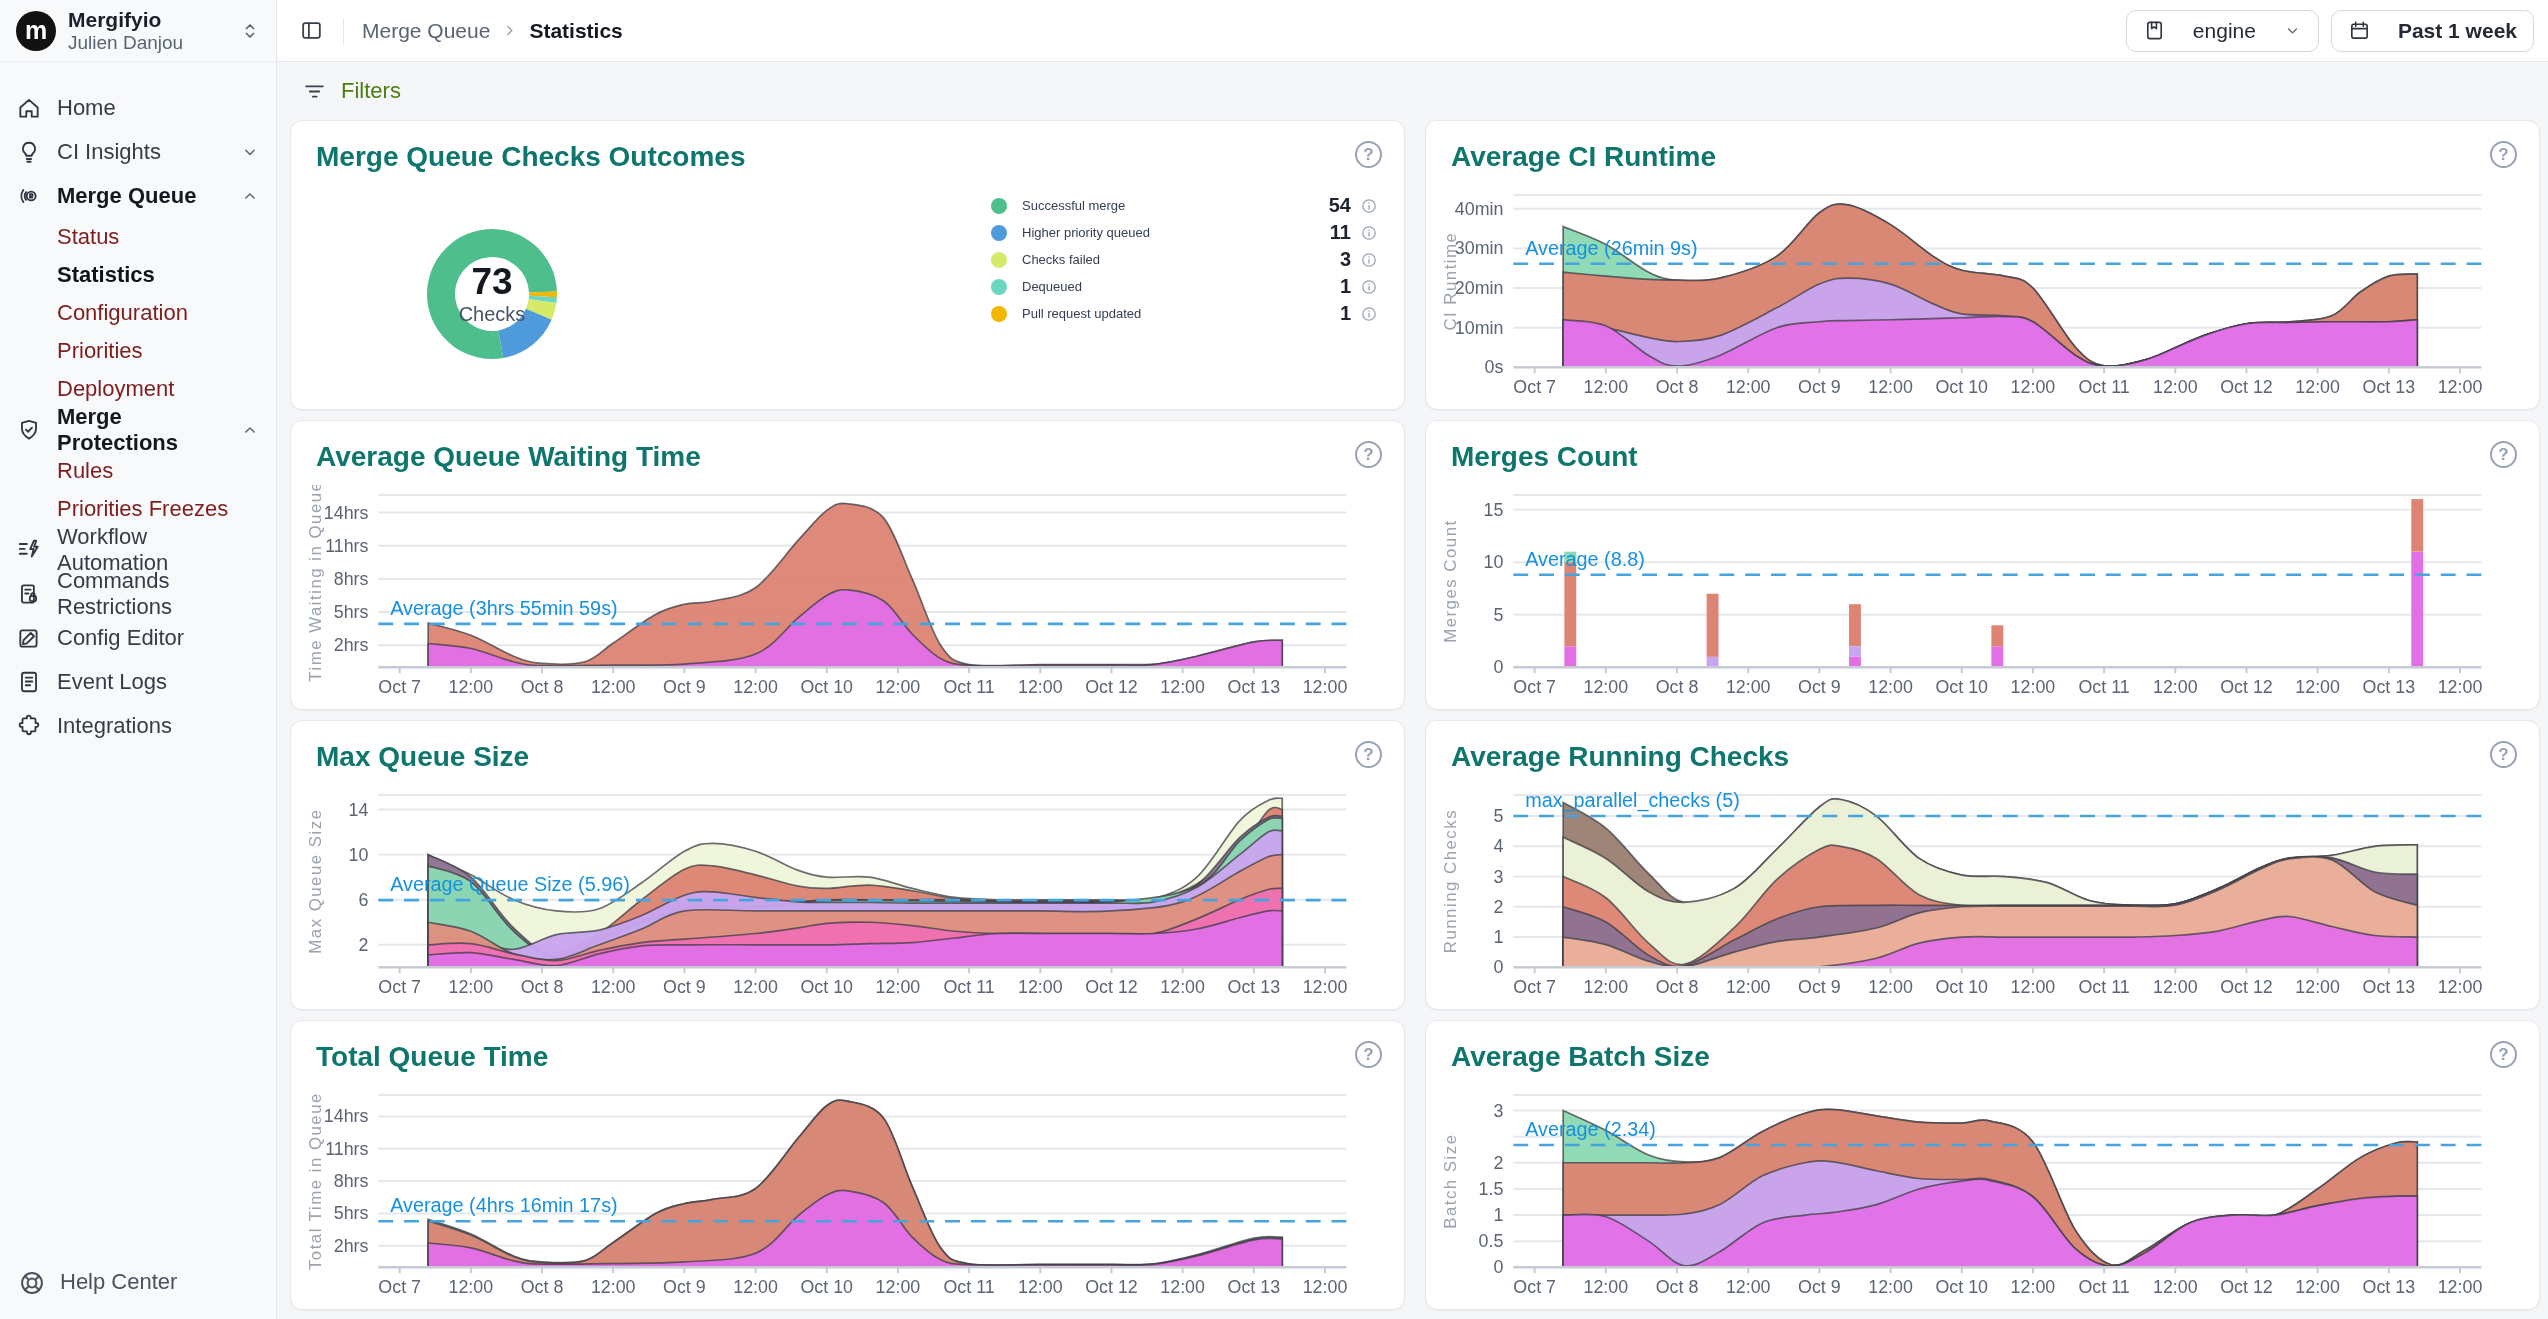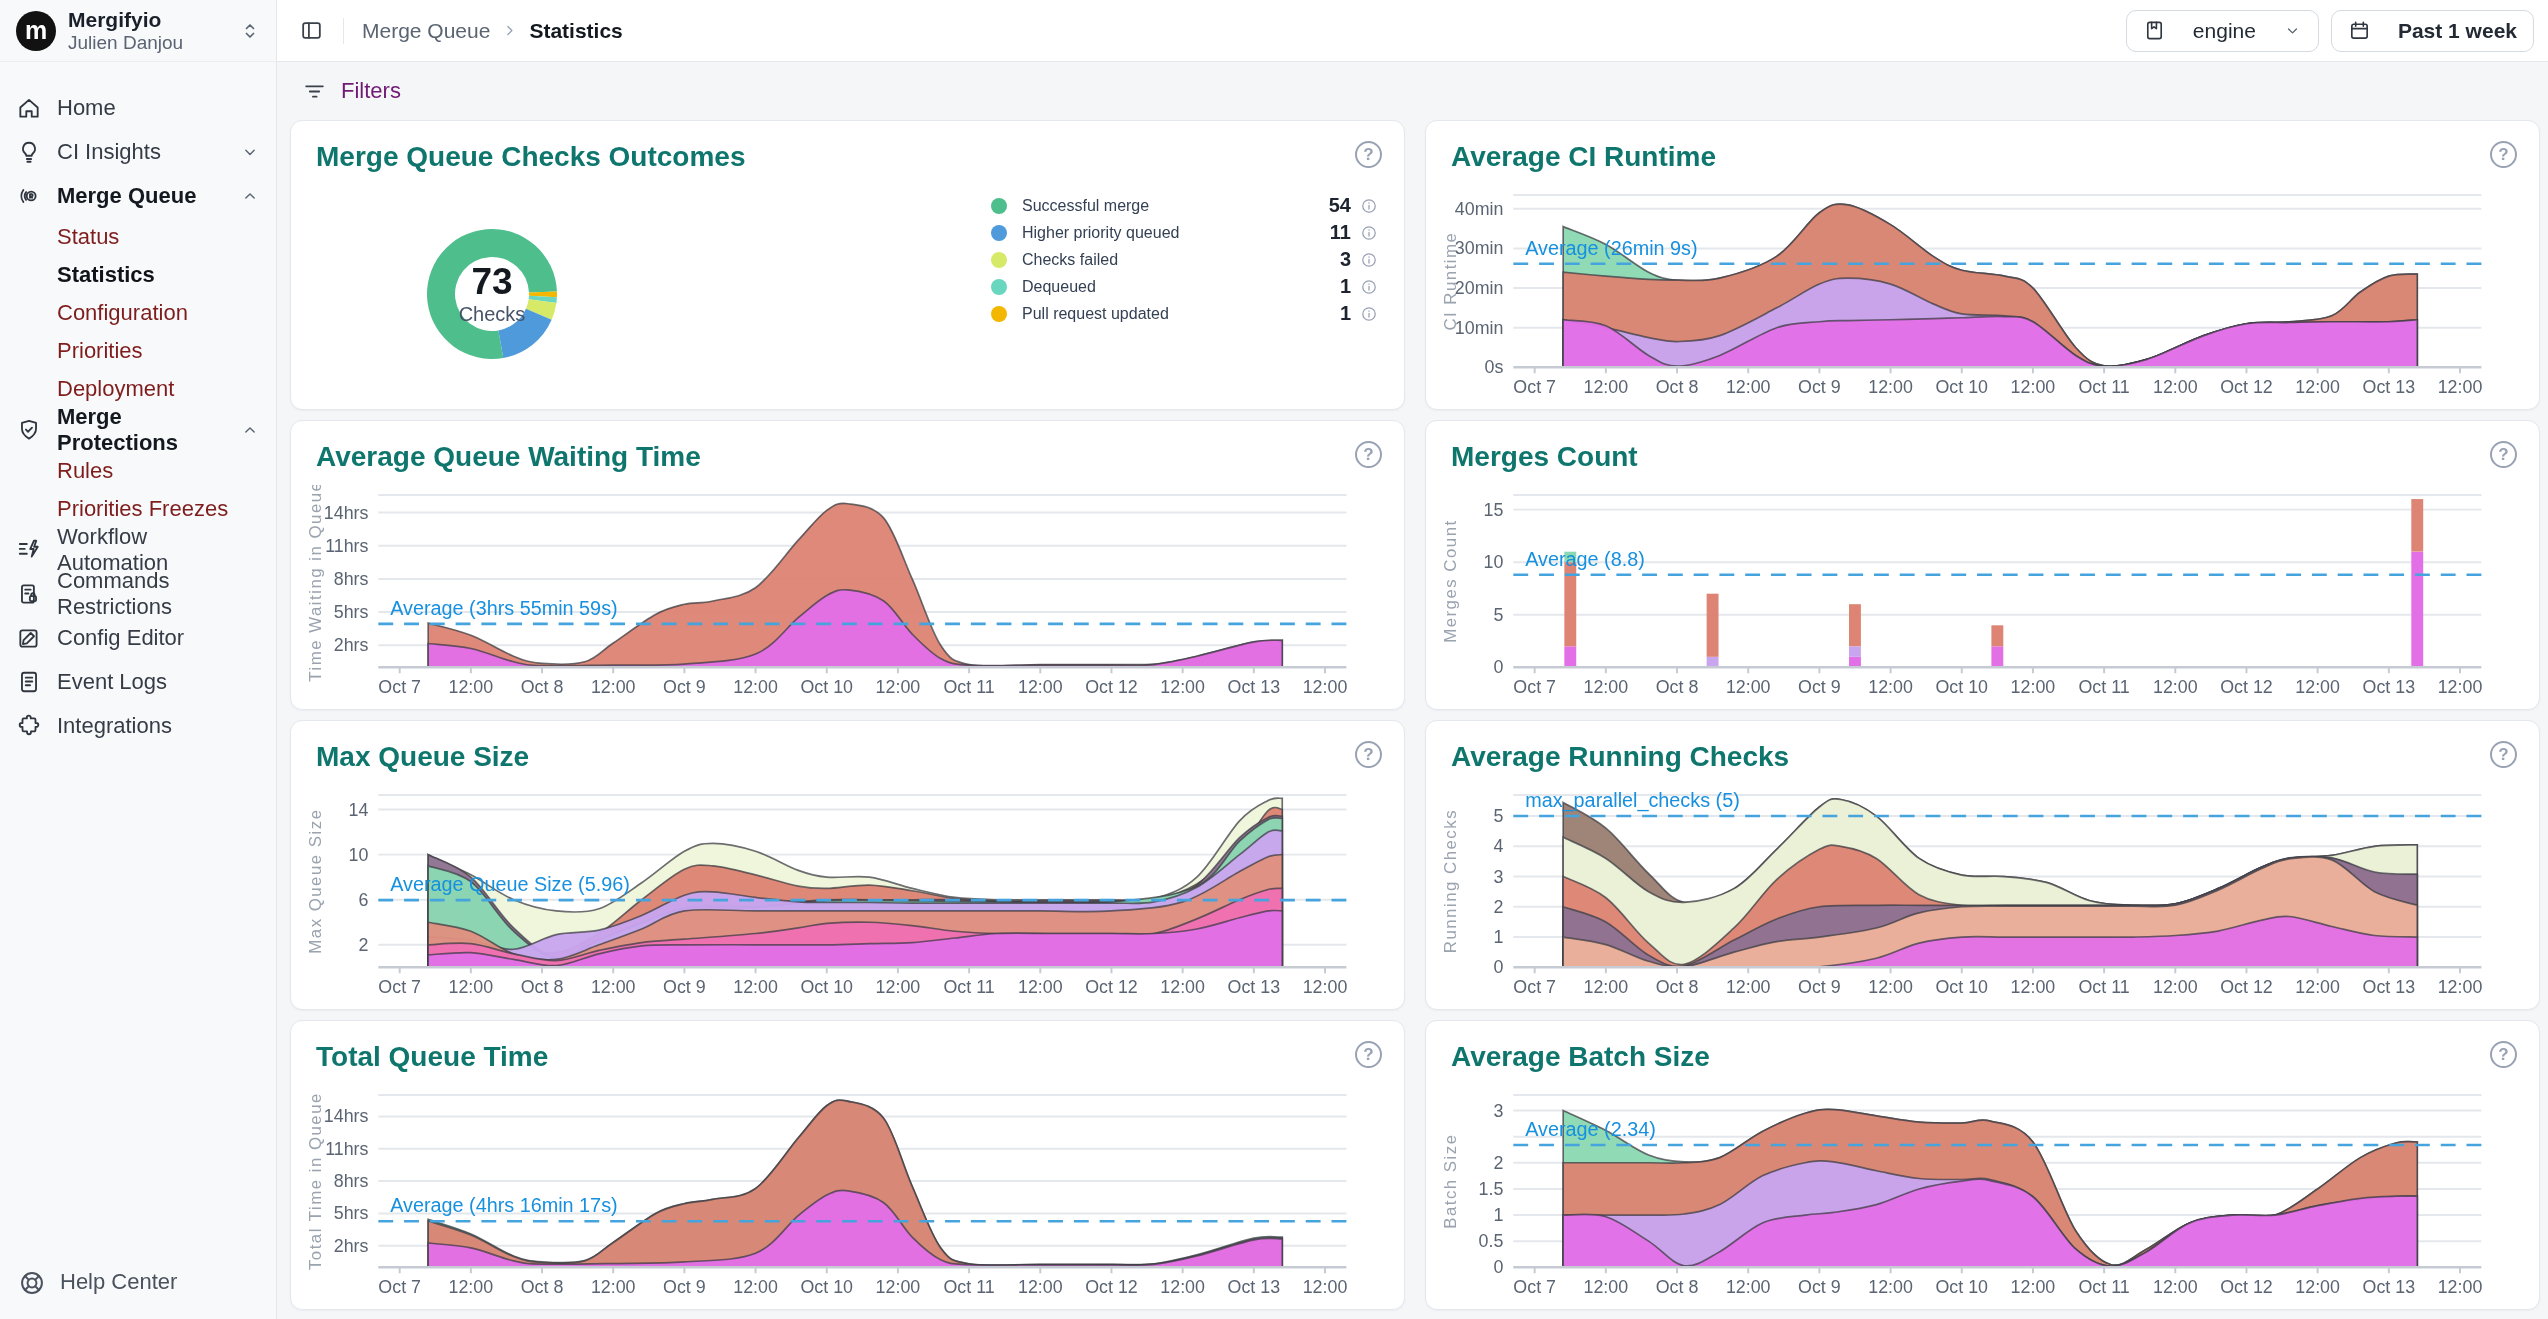--- a/index.html
+++ b/index.html
@@ -35,39 +35,39 @@
   .crumb.current { color:#14181F; font-weight:700; }
   .crumb-chev { width:19px; height:19px; color:#98A2B3; margin:0 10px; }
   .topbar .spacer { flex:1; }
   .btn { height:42px; border:1px solid #D5DAE1; border-radius:10px; background:#fff; display:flex; align-items:center; gap:27px; padding:0 16px; font-size:21px; color:#232A34; cursor:pointer; font-family:inherit; }
   .btn .ic { width:23px; height:23px; color:#2F363F; }
   .btn .chev { width:19px; height:19px; color:#5A6472; }
   .btn + .btn { margin-left:12px; }
   .btn.bold span { font-weight:700; }
 
   .content { flex:1; padding:0 8px 0 13px; }
-  .filters-row { height:58px; display:flex; align-items:center; gap:14px; padding:0 12px; font-size:22px; color:#701a75; cursor:pointer; }
+  .filters-row { height:58px; display:flex; align-items:center; gap:14px; padding:0 12px; font-size:22px; color:#4d7c0f; cursor:pointer; }
   .filters-row .ic { width:25px; height:25px; color:#3A414B; }
   .grid { display:grid; grid-template-columns:1115px 1115px; gap:10px 20px; }
 
   .card { background:#fff; border:1px solid #E4E7EC; border-radius:12px; height:290px; position:relative; box-shadow:0 1px 2px rgba(16,24,40,.04); }
   .card-title { position:absolute; top:20px; left:25px; font-size:28px; font-weight:700; color:#0f766e; }
   .help { position:absolute; top:20px; right:22px; width:27px; height:27px; border:2px solid #98A2B3; border-radius:50%; color:#98A2B3; font-size:17px; font-weight:700; display:flex; align-items:center; justify-content:center; cursor:pointer; }
   .chart-wrap { position:absolute; left:12px; right:16px; top:64px; bottom:8px; }
   .chart-wrap svg { width:100%; height:100%; display:block; }
 
   
   .donut-svg { position:absolute; left:130px; top:102px; width:142px; height:142px; }
   .donut-center { position:absolute; left:130px; top:102px; width:142px; height:142px; display:flex; flex-direction:column; align-items:center; justify-content:center; }
   .donut-value { font-size:37px; font-weight:600; color:#14181F; line-height:1.1; }
   .donut-label { font-size:20px; color:#475467; }
   .legend { position:absolute; left:700px; right:26px; top:71px; }
   .legend-row { display:flex; align-items:center; height:27px; }
   .legend-dot { width:16px; height:16px; border-radius:50%; flex:none; }
-  .legend-label { margin-left:15px; font-size:16px; color:#344054; flex:1; }
+  .legend-label { margin-left:15px; font-size:13px; color:#344054; flex:1; }
   .legend-value { font-size:20px; font-weight:700; color:#1D2430; }
   .legend-row .ic { width:18px; height:18px; color:#98A2B3; margin-left:9px; }
 </style>
 </head>
 <body>
 
 <div class="app">
   <aside class="sidebar">
     <div class="sb-header">
       <div class="logo">m</div>

